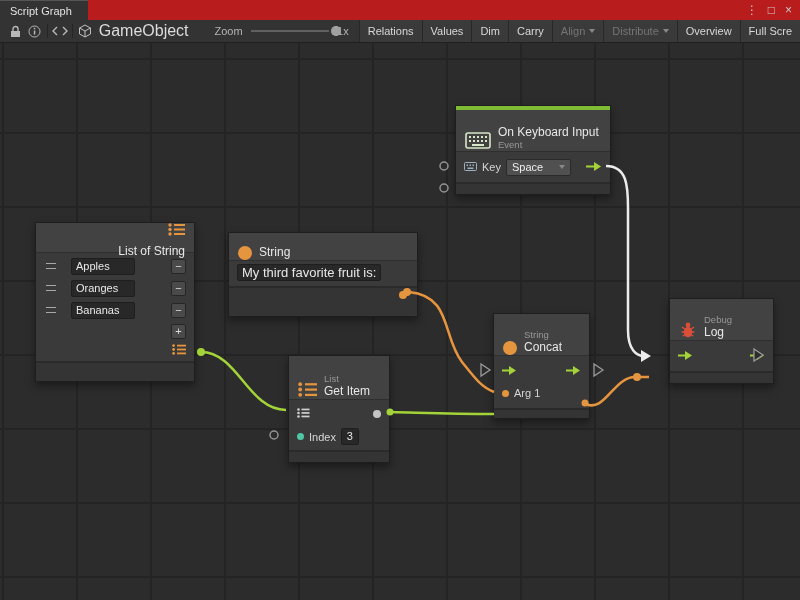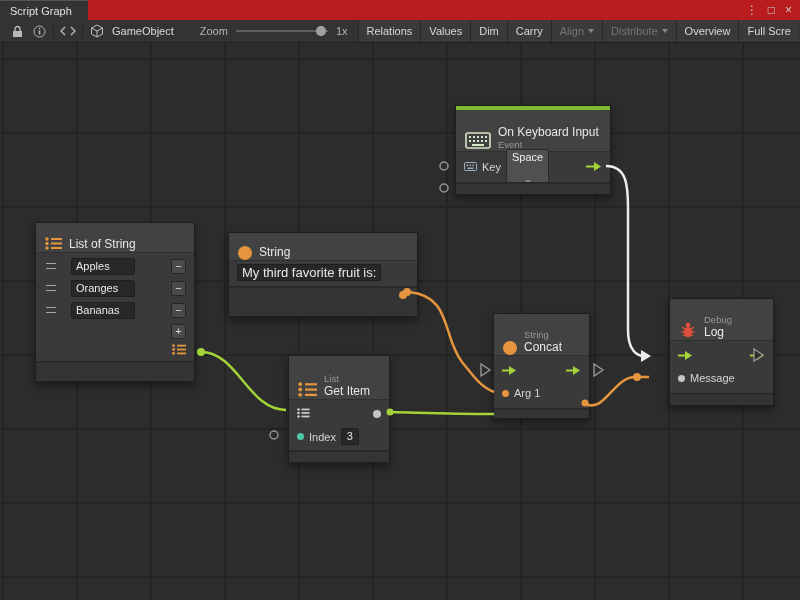--- a/index.html
+++ b/index.html
@@ -15,21 +15,21 @@
     padding-right:8px; color:#c8c8c8; font-size:12px; }
   .win-btn { cursor:default; line-height:1; }
 
   
   .toolbar { position:absolute; left:0; top:20px; width:800px; height:23px;
     background:#333; border-bottom:1px solid #1f1f1f; display:flex; align-items:center;
     padding-left:6px; z-index:100; overflow:hidden; white-space:nowrap; }
   .tb-icon { display:inline-flex; align-items:center; justify-content:center;
     width:22px; height:100%; }
   .tb-sep { width:1px; height:14px; background:#252525; margin:0 3px; }
-  .tb-target { color:#dcdcdc; font-size:11px; margin:0 26px 0 4px; }
+  .tb-target { color:#dcdcdc; font-size:16px; margin:0 26px 0 4px; }
   .tb-zoom-label { color:#b4b4b4; font-size:11px; margin-right:8px; }
   .tb-slider { position:relative; width:92px; height:12px; display:inline-block; }
   .tb-slider .track { position:absolute; left:0; right:0; top:5px; height:2px; background:#606060; }
   .tb-slider .handle { position:absolute; top:1px; left:80px; width:10px; height:10px;
     border-radius:50%; background:#a0a0a0; }
   .tb-zoom-value { color:#b4b4b4; font-size:11px; margin:0 6px 0 8px; }
   .tb-buttons { display:flex; height:100%; margin-left:4px; }
   .tb-btn { height:100%; background:#3a3a3a; border:none; border-left:1px solid #272727;
     color:#d8d8d8; font-size:11px; font-family:inherit; padding:0 8px; display:flex;
     align-items:center; gap:4px; }
@@ -54,21 +54,21 @@
   .nhead .t { font-size:12px; color:#e8e8e8; line-height:1.15; }
   .nhead .s { font-size:9.5px; color:#989898; line-height:1.15; }
   .nbody { padding:4px 0 4px 0; }
   .prow { display:flex; align-items:center; gap:5px; height:22px; padding:0 8px; }
   .plabel { color:#d6d6d6; }
   .nfoot { border-top:2px solid #2a2a2a; background:#343434; position:relative; }
   .field { background:#282828; border:1px solid #1e1e1e; border-radius:2px;
     color:#e8e8e8; padding:1px 4px; font-size:11px; line-height:13px; }
   .dropdown { background:#505050; border:1px solid #2a2a2a; border-radius:2px;
     color:#eee; padding:1px 5px; display:inline-flex; align-items:center; gap:16px;
-    font-size:11px; line-height:13px;flex-direction:column; }
+    font-size:11px; line-height:13px; }
   .sq-btn { width:15px; height:15px; background:#4a4a4a; border:1px solid #262626;
     border-radius:2px; color:#ddd; font-size:11px; line-height:1; display:flex;
     align-items:center; justify-content:center; font-family:inherit; padding:0; }
   .handle { width:10px; height:6px; border-top:1.5px solid #a8a8a8;
     border-bottom:1.5px solid #a8a8a8; display:inline-block; }
   .pdot { width:8px; height:8px; border-radius:50%; display:inline-block; }
   .dot-orange { background:#e6953f; }
   .dot-gray { background:#c4c4c4; }
   .dot-teal { background:#4fc7a4; width:7px; height:7px; }
   .ml-auto { margin-left:auto; }
@@ -199,21 +199,21 @@
               <path d="M0 5.5 H8" stroke="#a3d339" stroke-width="2"></path>
               <path d="M8 1 L15 5.5 L8 10 Z" fill="#a3d339"></path>
             </svg>
         </span>
       </div>
     </div>
     <div class="nfoot" style="height:12px;"></div>
   </div>
 
   <div class="node" style="left:35px; top:179px; width:160px;">
-    <div class="nhead" style="height:30px;">
+    <div class="nhead" style="height:30px;flex-direction:column;">
       <span>
         <svg width="17" height="13" viewBox="0 0 17 13">
             <g fill="#e6953f">
               <circle cx="2" cy="2" r="1.7"></circle>
               <rect x="6" y="1" width="11" height="2"></rect>
               <circle cx="2" cy="6.5" r="1.7"></circle>
               <rect x="6" y="5.5" width="11" height="2"></rect>
               <circle cx="2" cy="11" r="1.7"></circle>
               <rect x="6" y="10" width="11" height="2"></rect>
             </g>
@@ -370,24 +370,20 @@
               <path d="M7 1 L14 5.5 L7 10 Z" fill="#a3d339"></path>
             </svg>
         </span>
         <span class="ml-auto">
           <svg width="15" height="11" viewBox="0 0 15 11">
               <path d="M0 5.5 H7" stroke="#a3d339" stroke-width="2"></path>
               <path d="M7 1 L14 5.5 L7 10 Z" fill="#a3d339"></path>
             </svg>
         </span>
       </div>
-      <div class="prow">
-        <span class="pdot dot-gray" style="width:7px;height:7px;"></span>
-        <span class="plabel">Message</span>
-      </div>
     </div>
     <div class="nfoot" style="height:12px;"></div>
   </div>
 
 </div>
 
 <svg class="wires" viewBox="0 0 800 600">
 
   <path d="M606,166 C627,166 628,186 628,208 L628,330 C628,349 636,357 646,356" fill="none" stroke="#ececec" stroke-width="2.5"></path>
   <polygon points="641,350 641,362 651,356" fill="#ececec"></polygon>

